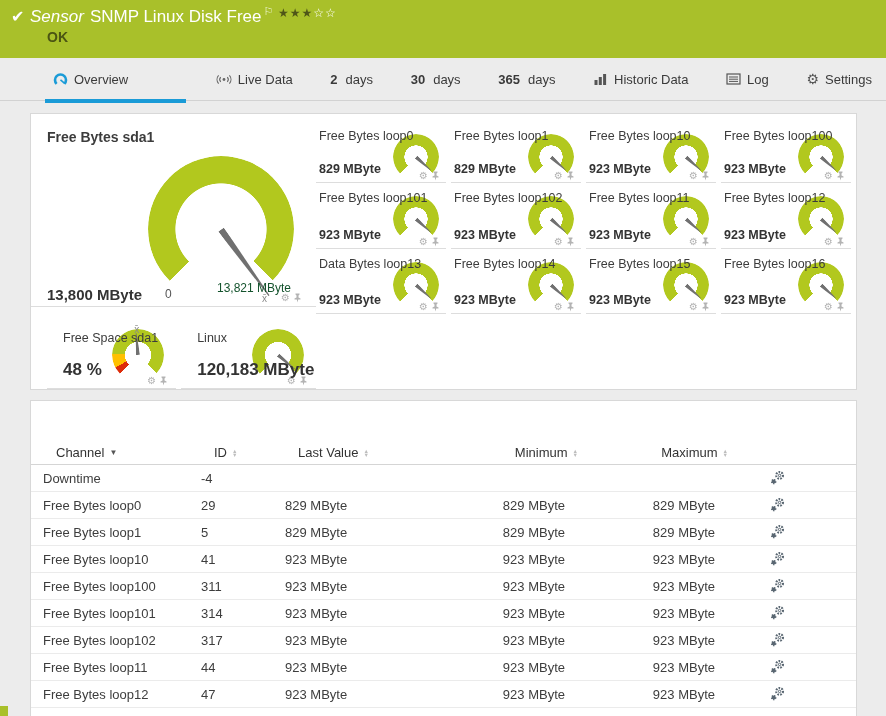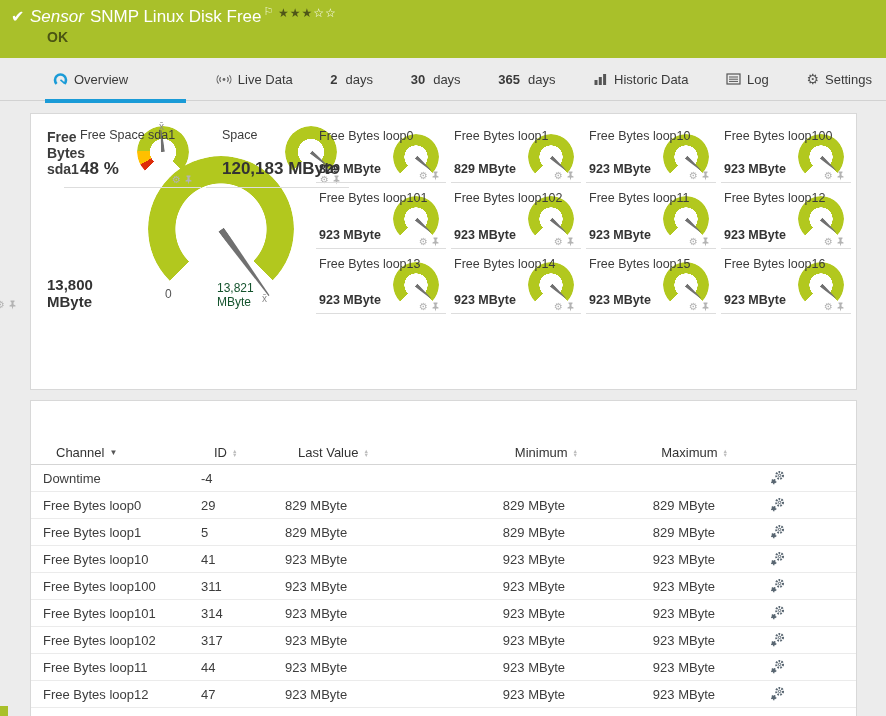--- a/index.html
+++ b/index.html
@@ -47,21 +47,21 @@
     -webkit-mask:radial-gradient(closest-side,transparent var(--hole),#000 calc(var(--hole) + 1%));
     mask:radial-gradient(closest-side,transparent var(--hole),#000 calc(var(--hole) + 1%));}
   .ring.seg{background:conic-gradient(from 225deg,var(--red) 0 16deg,var(--yellow) 16deg 48deg,var(--green) 48deg 270deg,transparent 270deg 360deg);}
   .needle{position:absolute;transform-origin:0 50%;background:#707070;
     clip-path:polygon(0 0,100% 42%,100% 58%,0 100%);}
   .mean{position:absolute;color:#8a8a8a;font-size:10px;line-height:1;}
   .mini-icons{position:absolute;display:flex;align-items:center;gap:3px;color:#b3b3b3;font-size:10px;line-height:1;}
   .mini-icons svg{display:block;}
 
   
-  .left-col{width:285px;flex:none;display:flex;flex-direction:row;gap:17px;}
+  .left-col{width:285px;flex:none;display:flex;flex-direction:column;gap:17px;}
   .main-cell{position:relative;height:193px;border-bottom:1px solid #ddd;}
   .main-cell .g-title{position:absolute;left:16px;top:8px;font-size:14px;font-weight:700;color:#3c3c3c;}
   .main-gauge{position:absolute;left:117px;top:35px;width:146px;height:146px;overflow:visible;--hole:62%;}
   .main-gauge .needle{left:73px;top:73px;width:82px;height:7px;margin-top:-3.5px;}
   .main-gauge .mean{left:114px;top:138px;}
   .main-cell .g-value{position:absolute;left:16px;bottom:3px;font-size:15px;font-weight:700;color:#333;}
   .main-cell .scale-min{position:absolute;left:134px;top:166px;font-size:12px;color:#555;}
   .main-cell .scale-max{position:absolute;left:186px;top:160px;font-size:12px;color:#14532d;}
   .main-cell .mini-icons{right:14px;bottom:3px;}
 
@@ -198,21 +198,21 @@
         </div>
         <div class="g-value">48 %</div>
         <div class="mini-icons">
           <span>⚙</span>
           <svg width="9" height="10" viewBox="0 0 9 10">
             <path d="M2.5 0.5h4v1l-1 1v2l2 1v1H5.2L4.5 9.5 3.8 6.5H1.5v-1l2-1v-2l-1-1z" fill="#b3b3b3"></path>
           </svg>
         </div>
       </div>
       <div class="b-cell total">
-        <div class="g-title">Space</div>
+        <div class="g-title">Linux</div>
         <div class="gauge b-gauge">
           <div class="ring"></div>
           <div class="needle" style="transform: rotate(40deg);"></div>
         </div>
         <div class="g-value">120,183 MByte</div>
         <div class="mini-icons">
           <span>⚙</span>
           <svg width="9" height="10" viewBox="0 0 9 10">
             <path d="M2.5 0.5h4v1l-1 1v2l2 1v1H5.2L4.5 9.5 3.8 6.5H1.5v-1l2-1v-2l-1-1z" fill="#b3b3b3"></path>
           </svg>
@@ -336,21 +336,21 @@
       <div class="g-value">923 MByte</div>
       <div class="mini-icons">
         <span>⚙</span>
         <svg width="9" height="10" viewBox="0 0 9 10">
           <path d="M2.5 0.5h4v1l-1 1v2l2 1v1H5.2L4.5 9.5 3.8 6.5H1.5v-1l2-1v-2l-1-1z" fill="#b3b3b3"></path>
         </svg>
       </div>
     </div>
 
     <div class="sg-cell">
-      <div class="g-title">Free Bytes loop13</div>
+      <div class="g-title">Data Bytes loop13</div>
       <div class="gauge sg-gauge">
         <div class="ring"></div>
         <div class="needle" style="transform: rotate(42deg);"></div>
       </div>
       <div class="g-value">923 MByte</div>
       <div class="mini-icons">
         <span>⚙</span>
         <svg width="9" height="10" viewBox="0 0 9 10">
           <path d="M2.5 0.5h4v1l-1 1v2l2 1v1H5.2L4.5 9.5 3.8 6.5H1.5v-1l2-1v-2l-1-1z" fill="#b3b3b3"></path>
         </svg>

